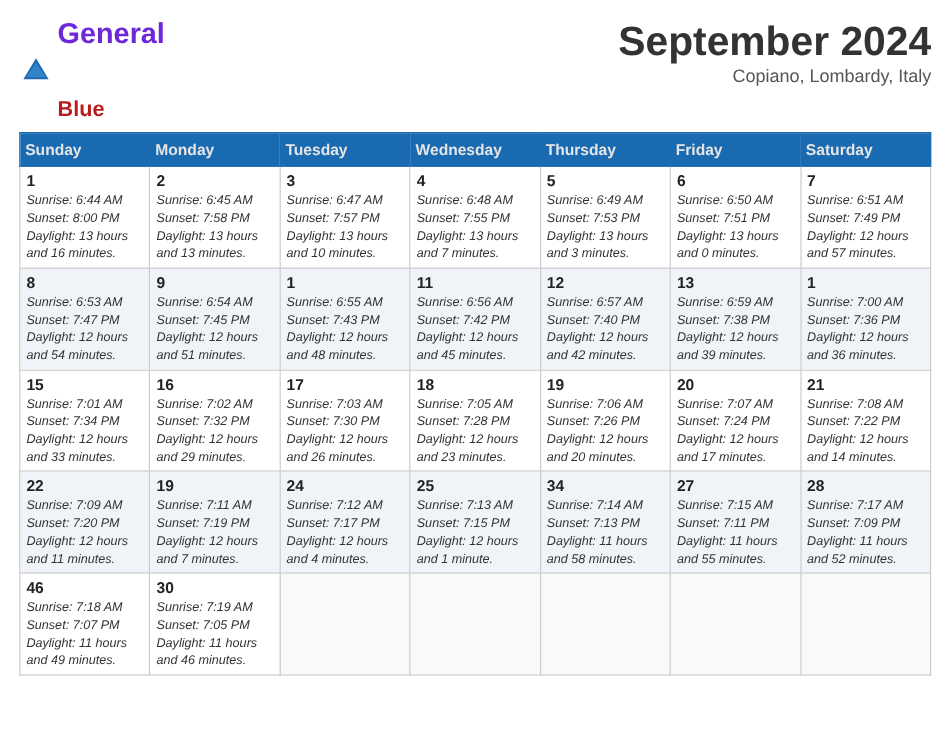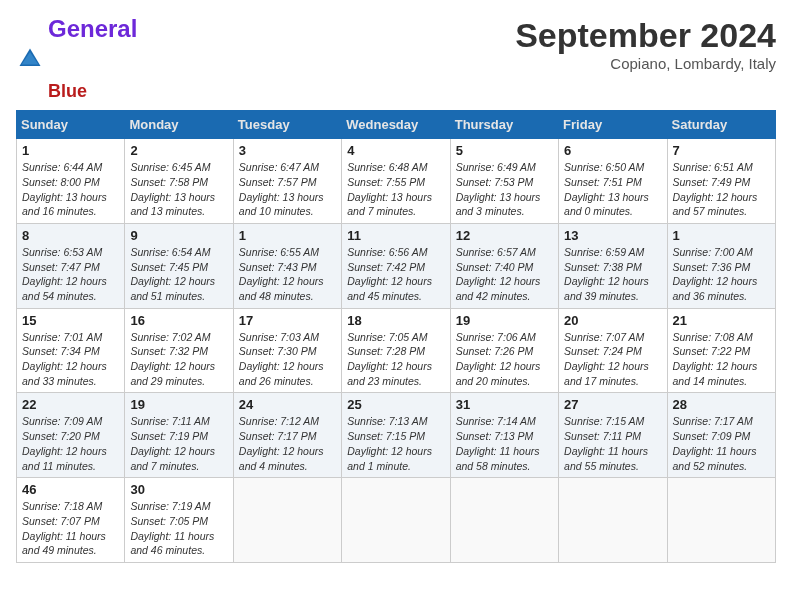--- a/index.html
+++ b/index.html
@@ -220,21 +220,21 @@
         </td>
         <td>
           <span class="day-num">24</span>
           <div class="day-detail">Sunrise: 7:12 AM<br>Sunset: 7:17 PM<br>Daylight: 12 hours and 4 minutes.</div>
         </td>
         <td>
           <span class="day-num">25</span>
           <div class="day-detail">Sunrise: 7:13 AM<br>Sunset: 7:15 PM<br>Daylight: 12 hours and 1 minute.</div>
         </td>
         <td>
-          <span class="day-num">31</span>
+          <span class="day-num">34</span>
           <div class="day-detail">Sunrise: 7:14 AM<br>Sunset: 7:13 PM<br>Daylight: 11 hours and 58 minutes.</div>
         </td>
         <td>
           <span class="day-num">27</span>
           <div class="day-detail">Sunrise: 7:15 AM<br>Sunset: 7:11 PM<br>Daylight: 11 hours and 55 minutes.</div>
         </td>
         <td>
           <span class="day-num">28</span>
           <div class="day-detail">Sunrise: 7:17 AM<br>Sunset: 7:09 PM<br>Daylight: 11 hours and 52 minutes.</div>
         </td>

